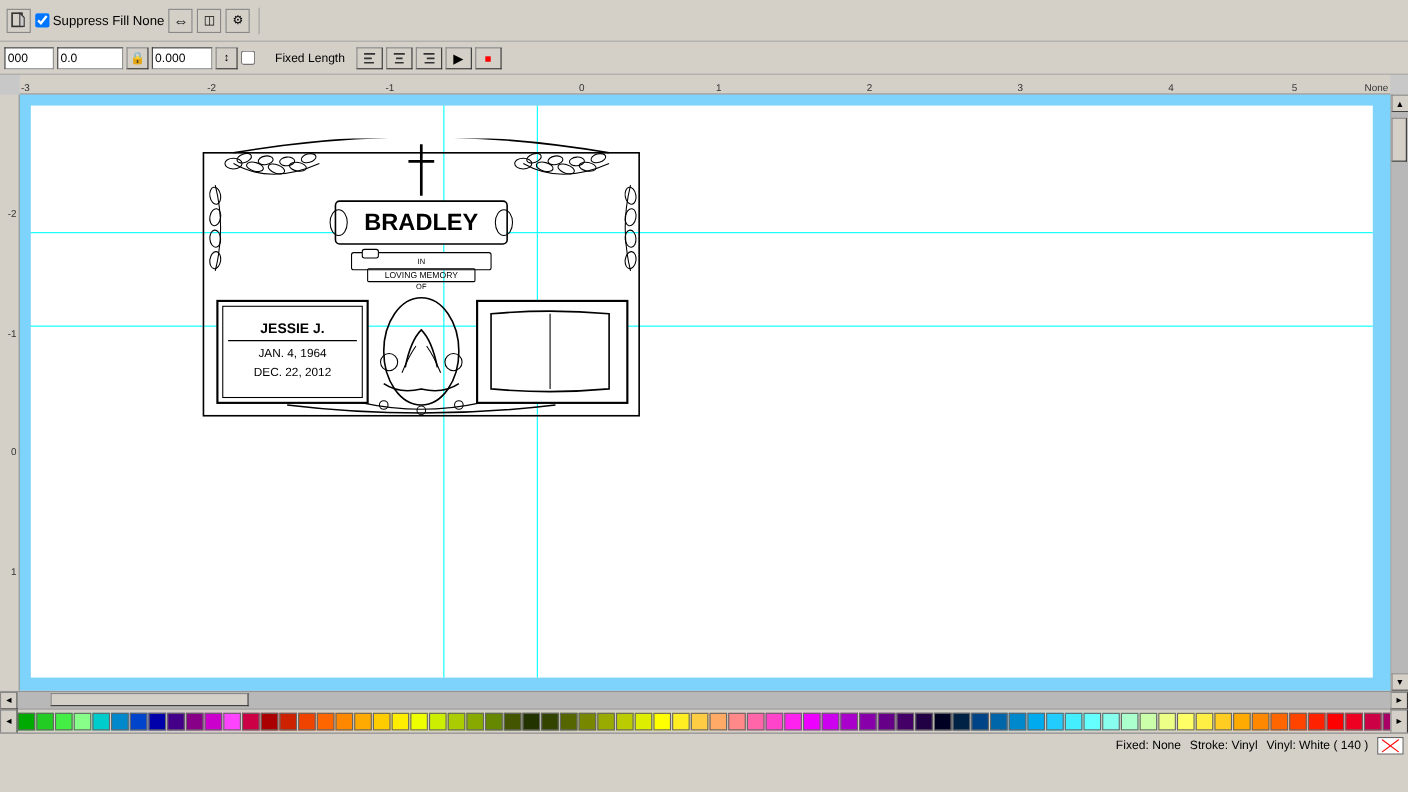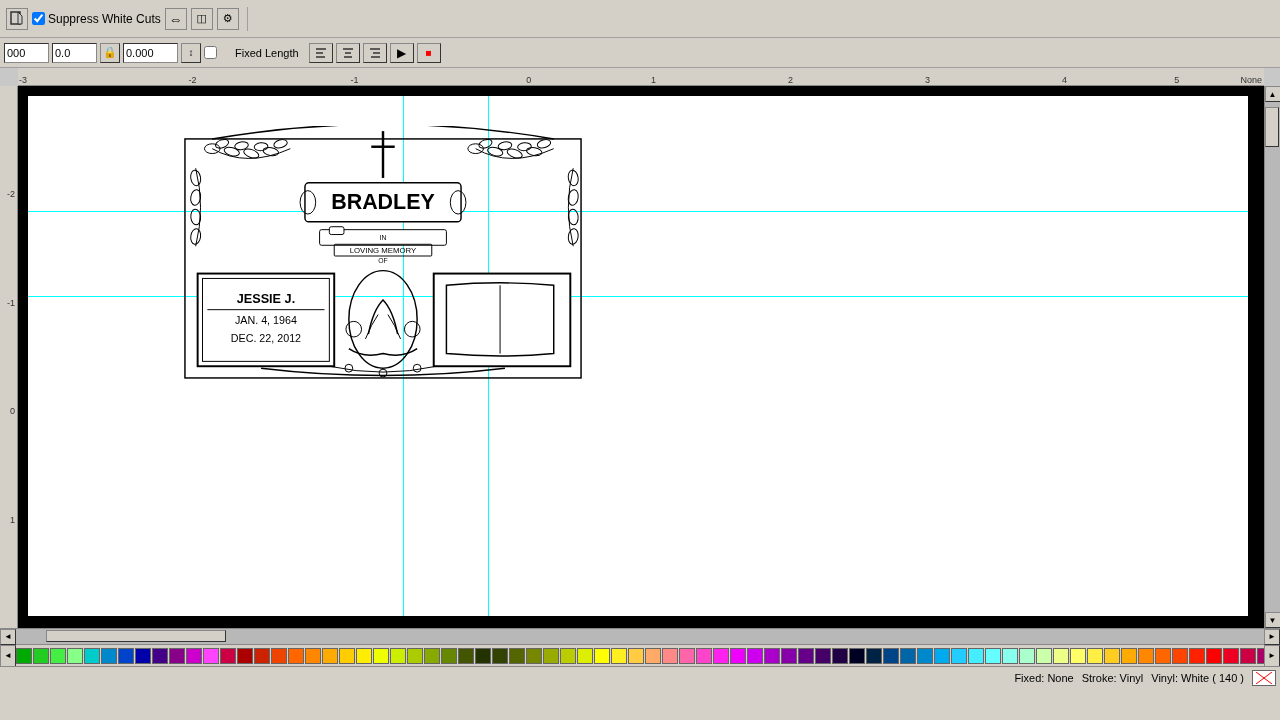--- a/index.html
+++ b/index.html
@@ -105,21 +105,21 @@
       align-items: flex-end;
       font-size: 9px;
       color: #333;
       overflow: hidden;
     }
 
     
     #canvas-area {
       position: absolute;
       top: 18px; left: 18px; right: 16px; bottom: 0;
-      background: #000000;
+      background: #7dd3fc;
       overflow: hidden;
     }
 
     
     #white-page {
       position: absolute;
       top: 10px; left: 10px;
       width: 1220px; height: 520px;
       background: white;
     }
@@ -277,31 +277,31 @@
 
 <div id="toolbar-top">
   <div class="toolbar-icon">
     <svg width="16" height="16" viewBox="0 0 16 16">
         <rect x="2" y="1" width="9" height="12" fill="none" stroke="#333" stroke-width="1.5"></rect>
         <polygon points="9,1 13,5 13,13 9,13 9,1" fill="#ccc" stroke="#333" stroke-width="1"></polygon>
       </svg>
   </div>
   <label class="toolbar-checkbox-label">
     <input type="checkbox" checked="" style="">
-    <span>Suppress White Cuts</span>
+    <span>Suppress Fill None</span>
   </label>
   <div class="toolbar-icon" style="font-size:14px;">⇔</div>
   <div class="toolbar-icon" style="font-size:11px;">◫</div>
   <div class="toolbar-icon" style="font-size:11px;">⚙</div>
   <div class="toolbar-sep"></div>
 </div>
 
 <div id="toolbar-second">
   <input class="tb2-input" style="width: 45px;" value="000">
-  <input class="tb2-input" style="width: 45px;" value="0.0">
+  <input class="tb2-input" style="width: 60px;" value="0.0">
   <div class="tb2-btn" style="font-size:11px;">🔒</div>
   <input class="tb2-input" style="width: 55px;" value="0.000">
   <div class="tb2-btn">↕</div>
   <label class="tb2-checkbox-label">
     <input type="checkbox" style="">
     <span>Fixed Length</span>
   </label>
   <div style="width:4px;"></div>
   <div class="align-btn" title="Align Left">
     <svg width="14" height="14">

